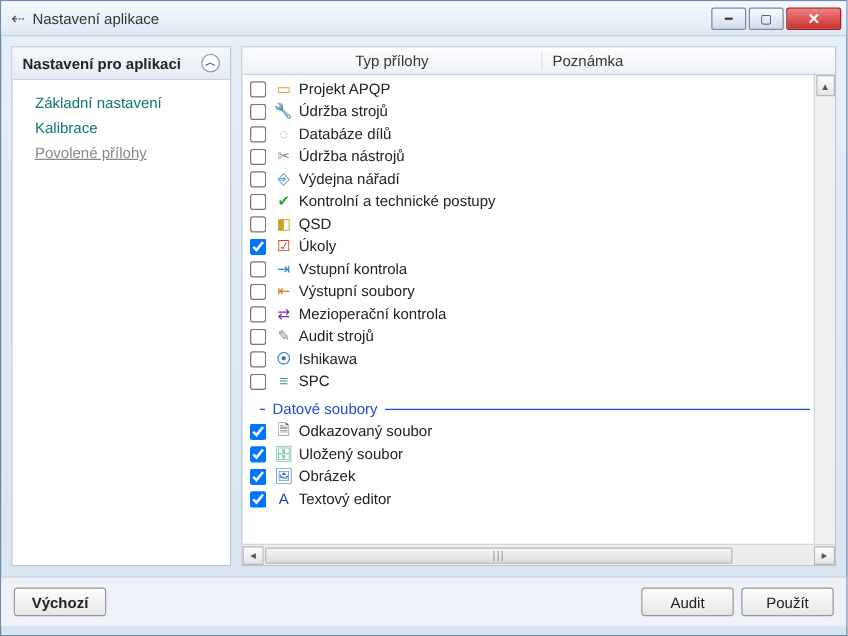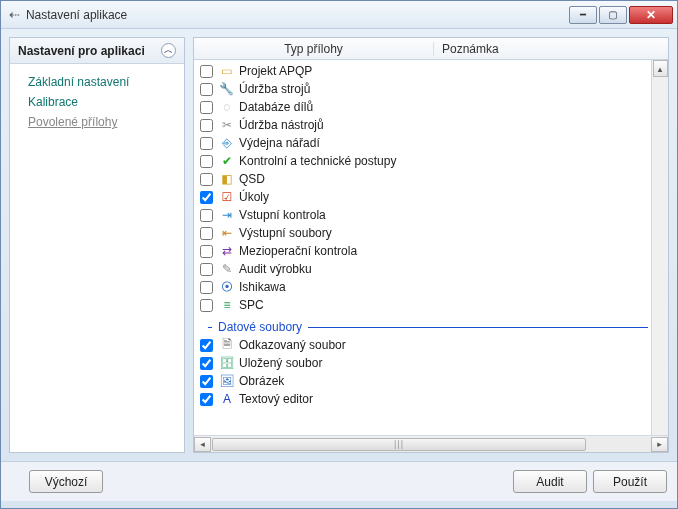--- a/index.html
+++ b/index.html
@@ -209,21 +209,21 @@
     height: 23px;
     background: linear-gradient(#fdfdfd,#e6e6e6);
     border: 1px solid #9a9a9a;
     border-radius: 3px;
     font-size: 12px;
     color: #222;
     padding: 0 10px;
     cursor: pointer;
     margin-left: 6px;
   }
-  .btn:first-child { margin-left: 18px; }
+  .btn:first-child { margin-left: 0; font-weight: bold; }
   .footer .spacer { flex: 1; }
 </style>
 </head>
 <body>
 
 <div class="window">
 
   <div class="titlebar">
     <span class="pin">⇠</span>
     <span class="title">Nastavení aplikace</span>
@@ -305,21 +305,21 @@
             <span class="lbl">Výstupní soubory</span>
           </div>
           <div class="row">
             <input type="checkbox" style="">
             <span class="ico" style="color: rgb(128, 48, 160);">⇄</span>
             <span class="lbl">Mezioperační kontrola</span>
           </div>
           <div class="row">
             <input type="checkbox" style="">
             <span class="ico" style="color: rgb(136, 136, 136);">✎</span>
-            <span class="lbl">Audit výrobku</span>
+            <span class="lbl">Audit strojů</span>
           </div>
           <div class="row">
             <input type="checkbox" style="">
             <span class="ico" style="color: rgb(48, 112, 192);">⦿</span>
             <span class="lbl">Ishikawa</span>
           </div>
           <div class="row">
             <input type="checkbox" style="">
             <span class="ico" style="color: rgb(48, 160, 96);">≡</span>
             <span class="lbl">SPC</span>

